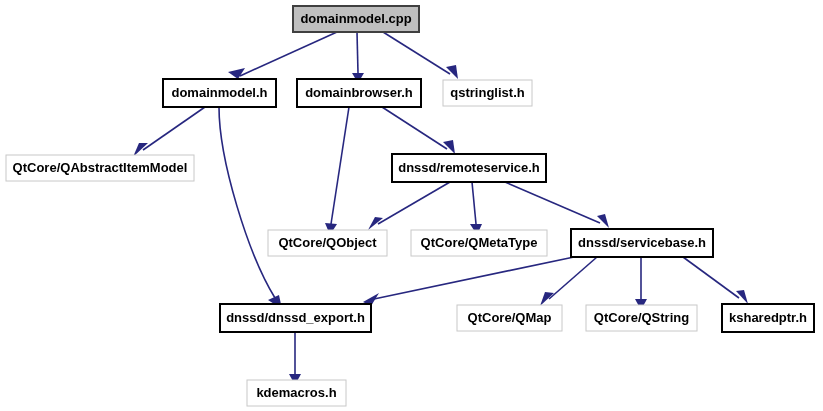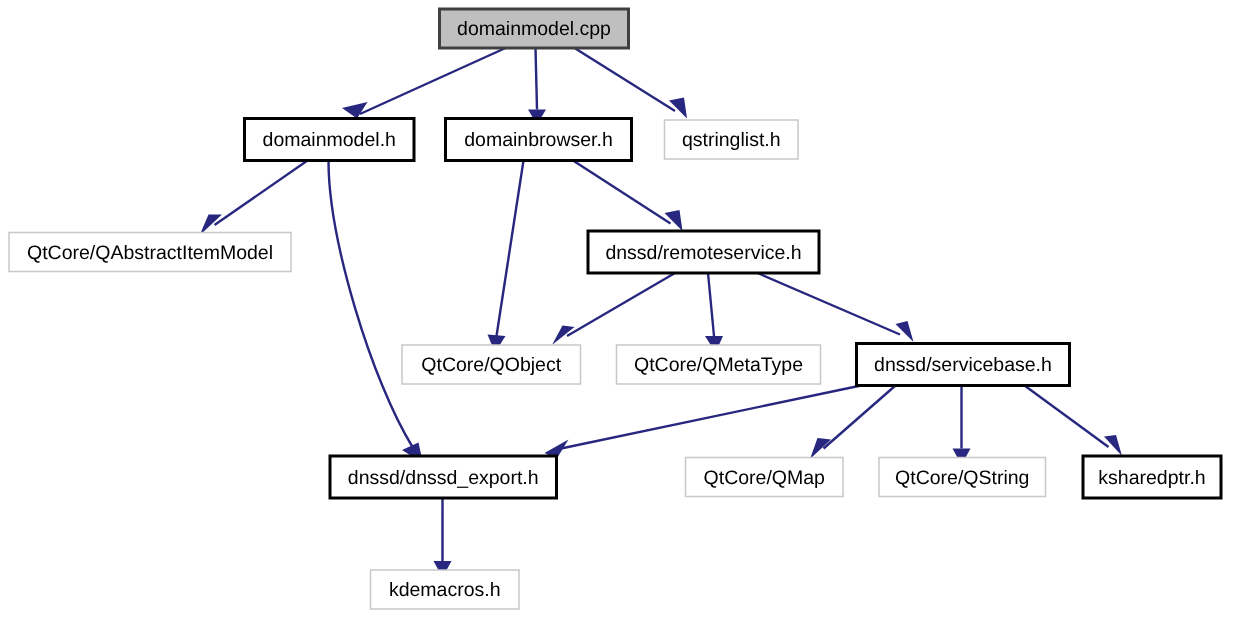--- a/index.html
+++ b/index.html
@@ -10,20 +10,21 @@
   body {
     width: 823px;
     height: 411px;
     font-family: "Liberation Sans", sans-serif;
     overflow: hidden;
   }
   #graph-root {
     position: relative;
     width: 823px;
     height: 411px;
+    font-weight: bold;
   }
   svg#dep-graph {
     display: block;
     width: 823px;
     height: 411px;
   }
   .node-box {
     stroke-width: 1;
   }
   .node-box.plain {

